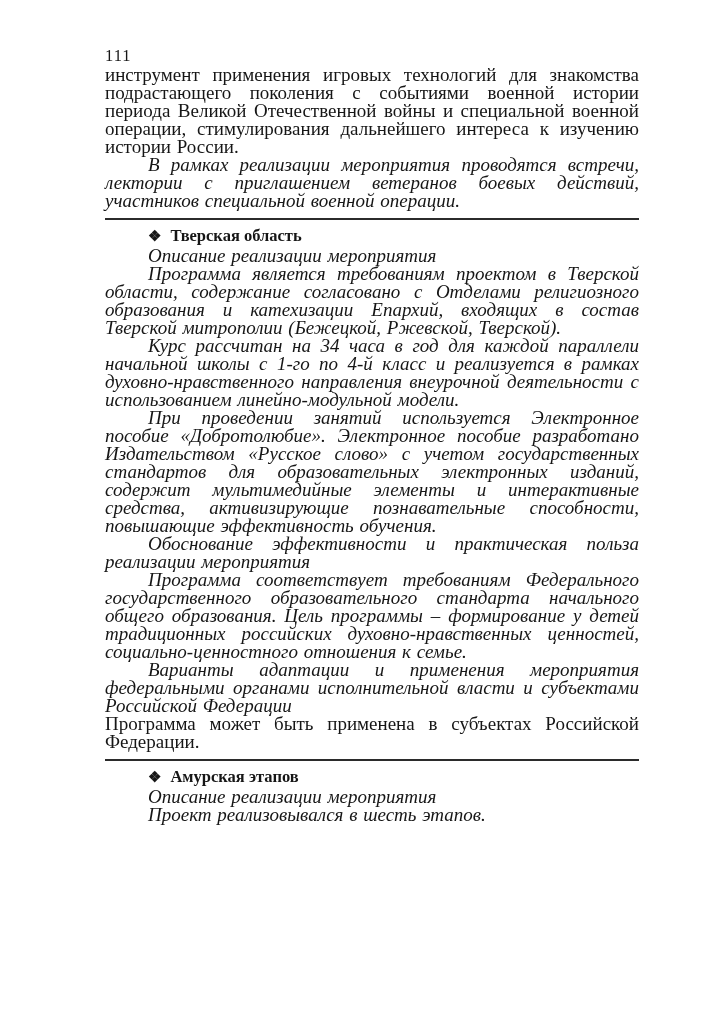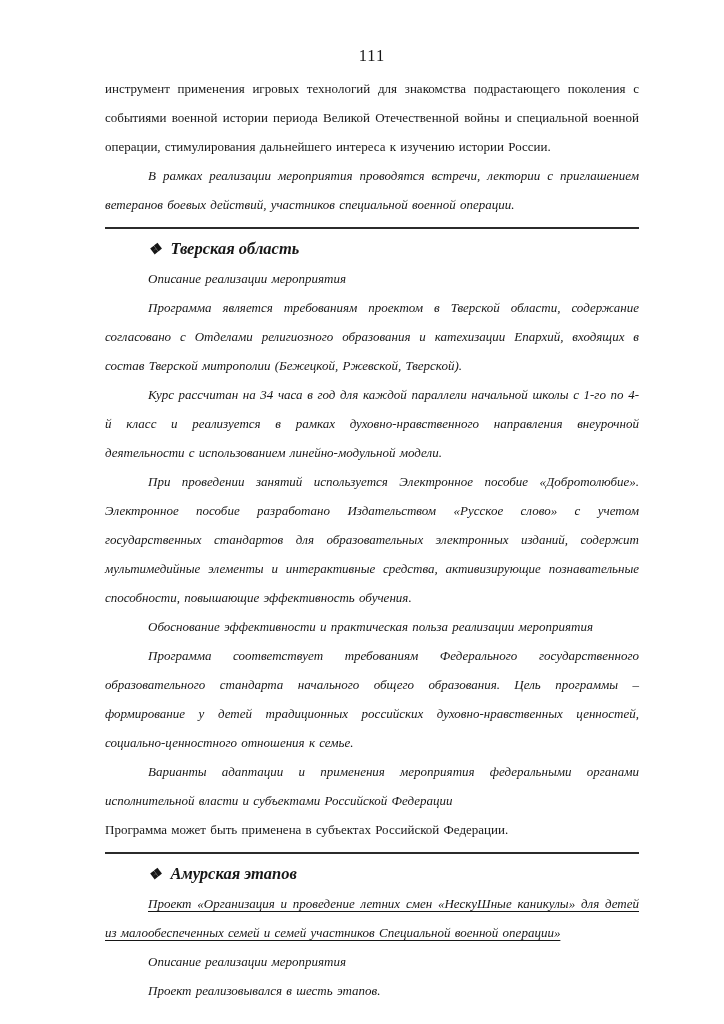--- a/index.html
+++ b/index.html
@@ -9,53 +9,52 @@
     width: 724px;
     height: 1024px;
     margin: 0 auto;
     background: #ffffff;
     font-family: "Liberation Serif", "DejaVu Serif", serif;
     color: #161616;
     padding: 46px 85px 0 105px;
     overflow: hidden;
   }
   .page-number {
-    text-align: center;
+    text-align: left;
     font-size: 16.5px;
     line-height: 20px;
-    margin-bottom: 8px;
+    margin-bottom: 0;
     letter-spacing: 1px;
   }
   .body-text {
-    font-size: 13px;
-    line-height: 29px;
+    font-size: 19px;
+    line-height: 18px;
     text-align: justify;
     word-spacing: 1px;
   }
   .indent { text-indent: 43px; font-style: italic; }
   .noindent { text-indent: 0; }
   .italic { font-style: italic; }
   .underlined {
     text-decoration: underline;
     text-underline-offset: 3px;
     text-decoration-thickness: 1.2px;
   }
   .rule {
     border: none;
     border-top: 2px solid #2b2b2b;
     height: 0;
     margin: 8px 0 6px 0;
   }
   .region-heading {
     font-size: 16.5px;
-    line-height: 27px;
+    line-height: 19px;
     font-weight: bold;
     padding-left: 43px;
     margin: 1px 0 1px 0;
-    font-style: italic;
   }
   .region-heading .bullet {
     display: inline-block;
     margin-right: 9px;
     font-size: 15px;
   }
 </style>
 </head>
 <body>
 
@@ -89,19 +88,18 @@
   <p class="body-text indent italic">Варианты адаптации и применения мероприятия федеральными органами исполнительной власти и субъектами Российской Федерации</p>
 
   <p class="body-text noindent">Программа может быть применена в субъектах Российской Федерации.</p>
 
   <hr class="rule">
 
   <div class="region-heading">
     <span class="bullet">❖</span><span>Амурская этапов</span>
   </div>
 
-  <p class="body-text indent underlined">Проект «Организация и проведение летних смен «НескуШные каникулы» для детей из малообеспеченных семей и семей участников Специальной военной операции»</p>
 
   <p class="body-text indent italic">Описание реализации мероприятия</p>
 
   <p class="body-text indent">Проект реализовывался в шесть этапов.</p>
 
 </div>
 
 </body></html>

